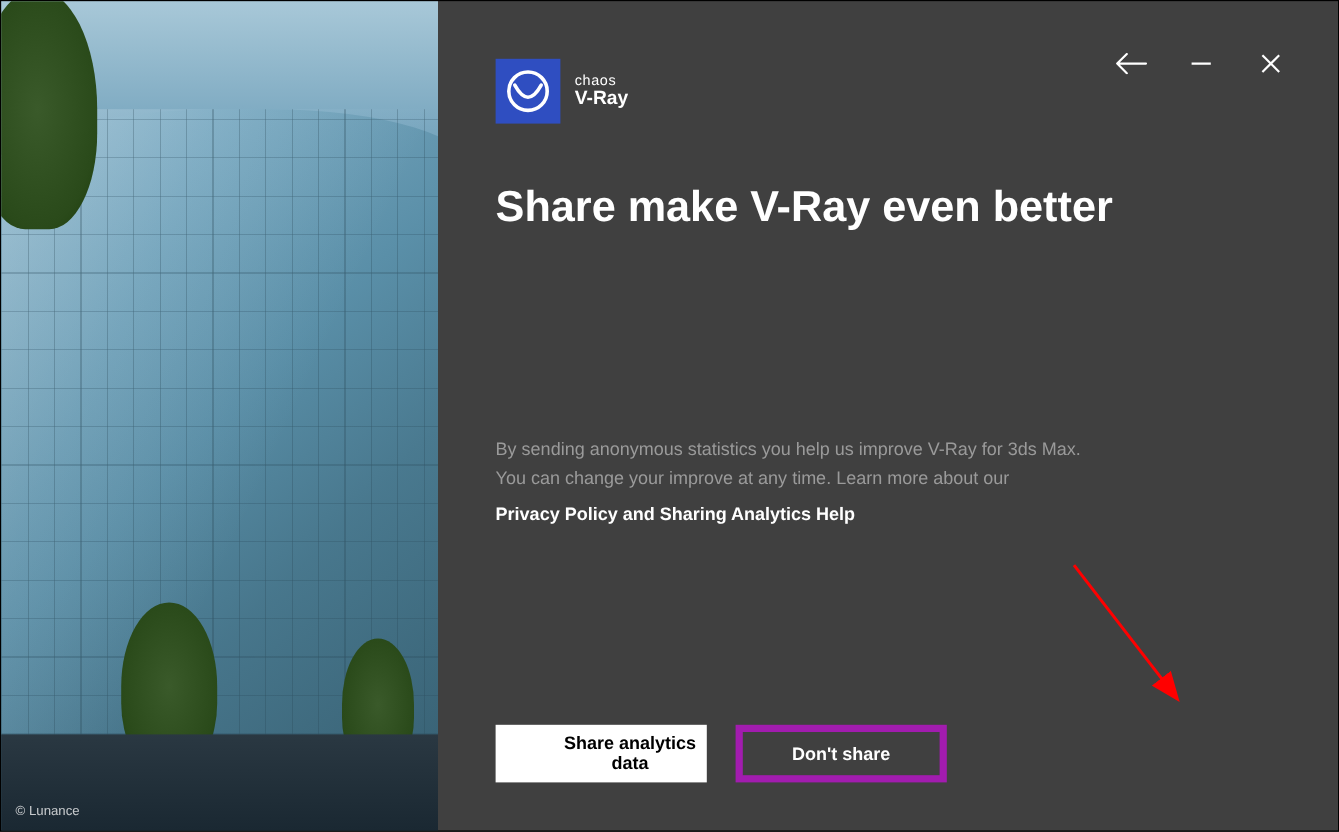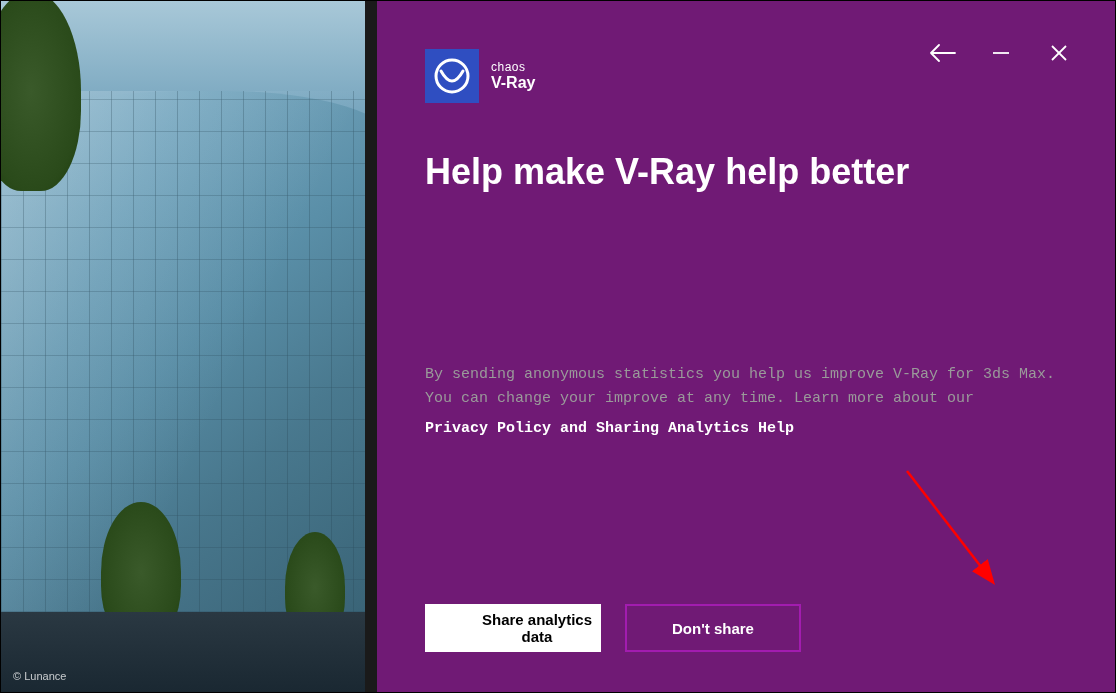--- a/index.html
+++ b/index.html
@@ -83,26 +83,25 @@
     }
     .credit {
       position: absolute;
       bottom: 10px;
       left: 12px;
       color: rgba(255,255,255,0.75);
       font-size: 11px;
     }
     .content {
       flex: 1;
-      background: #701a75;
+      background: #404040;
       padding: 48px 48px 40px 48px;
       position: relative;
       display: flex;
       flex-direction: column;
-      margin-left: 12px;
     }
     .window-controls {
       position: absolute;
       top: 38px;
       right: 42px;
       display: flex;
       gap: 30px;
       align-items: center;
     }
     .wc-btn {
@@ -147,21 +146,20 @@
       color: #fff;
       font-size: 36px;
       font-weight: 700;
       margin-top: 48px;
     }
     .body-text {
       margin-top: 170px;
       color: #9a9a9a;
       font-size: 15px;
       line-height: 1.6;
-      font-family: Liberation Mono, monospace;
     }
     .link-text {
       color: #fff;
       font-weight: 600;
       font-size: 15px;
       margin-top: 6px;
       cursor: pointer;
       display: inline-block;
     }
     .buttons {
@@ -181,21 +179,21 @@
       justify-content: center;
     }
     .btn-primary {
       background: #fff;
       color: #000;
       padding-left: 48px;
     }
     .btn-secondary {
       background: transparent;
       color: #fff;
-      border: 2px solid #a21caf;
+      border: 6px solid #a21caf;
     }
     .arrow-annotation {
       position: absolute;
       top: 460px;
       left: 515px;
       pointer-events: none;
     }
   </style>
 </head>
 <body>
@@ -242,21 +240,21 @@
           <circle cx="19" cy="19" r="16" fill="none" stroke="white" stroke-width="3"></circle>
           <path d="M8 14 Q19 34 30 14" fill="none" stroke="white" stroke-width="3" stroke-linecap="round"></path>
         </svg>
       </div>
       <div class="logo-text">
         <span class="logo-brand">chaos</span>
         <span class="logo-product">V-Ray</span>
       </div>
     </div>
 
-    <h1 class="heading">Help make V-Ray help better</h1>
+    <h1 class="heading">Share make V-Ray even better</h1>
 
     <div class="body-text">
       <div>By sending anonymous statistics you help us improve V-Ray for 3ds Max.</div>
       <div>You can change your improve at any time. Learn more about our</div>
       <div class="link-text">Privacy Policy and Sharing Analytics Help</div>
     </div>
 
     <div class="buttons">
       <button class="btn btn-primary">Share analytics data</button>
       <button class="btn btn-secondary">Don't share</button>

